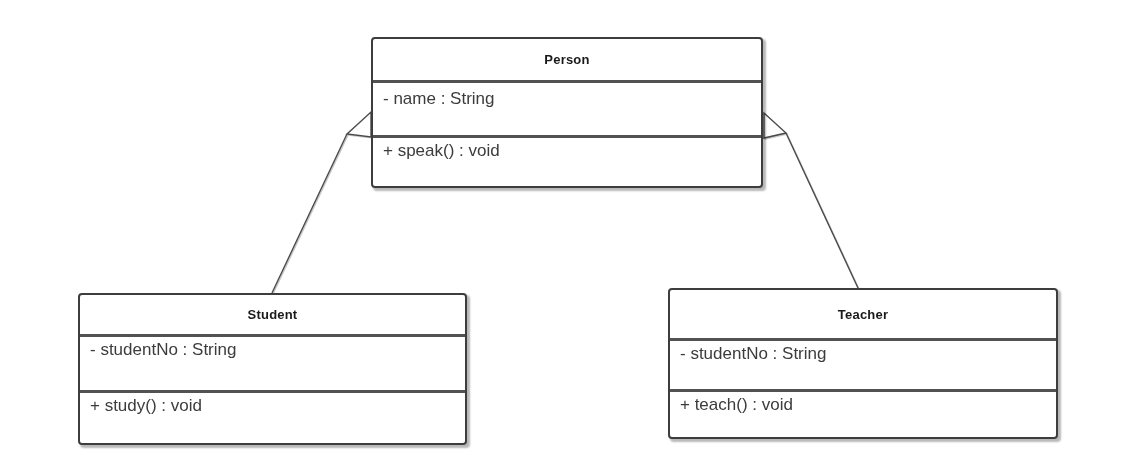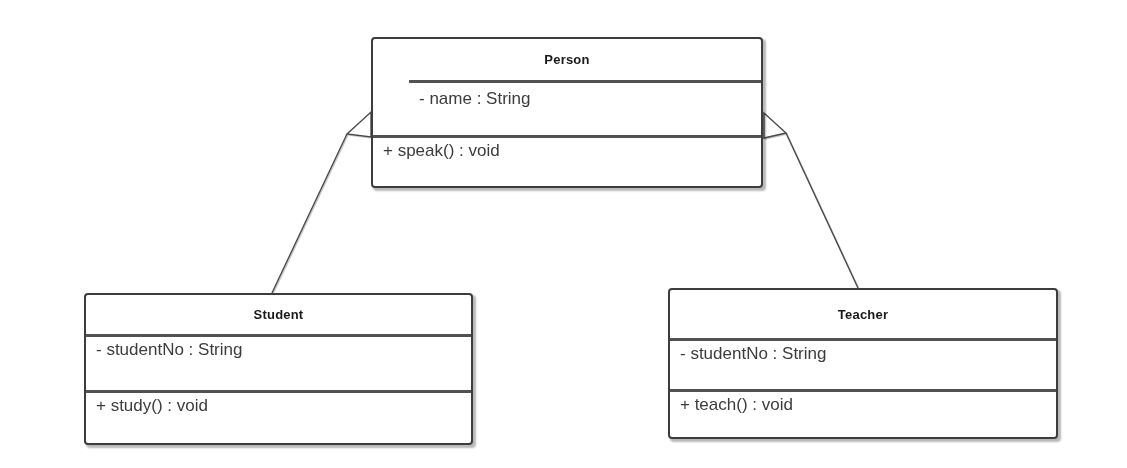--- a/index.html
+++ b/index.html
@@ -52,24 +52,24 @@
     font-size: 17px;
     color: #3c3c3c;
   }
   .member-line {
     line-height: 26px;
     white-space: nowrap;
   }
   
   .box-person   { left: 371px; top: 37px;  width: 392px; height: 151px; }
   .box-person   .class-title   { height: 41px; }
-  .box-person   .sec-attrs     { height: 55px; justify-content: flex-start; padding-top: 3px; margin-left: 36px; }
+  .box-person   .sec-attrs     { height: 55px; justify-content: flex-start; padding-top: 3px; }
   .box-person   .sec-methods   { height: 51px; }
   
-  .box-student  { left: 84px;  top: 293px; width: 389px; height: 152px; }
+  .box-student  { left: 78px;  top: 293px; width: 389px; height: 152px; }
   .box-student  .class-title   { height: 47px; }
   .box-student  .sec-attrs     { height: 67px; }
   .box-student  .sec-methods   { height: 64px; }
   
   .box-teacher  { left: 668px; top: 288px; width: 390px; height: 151px; }
   .box-teacher  .class-title   { height: 48px; }
   .box-teacher  .sec-attrs     { height: 51px; }
   .box-teacher  .sec-methods   { height: 48px; }
 </style>
 </head>

